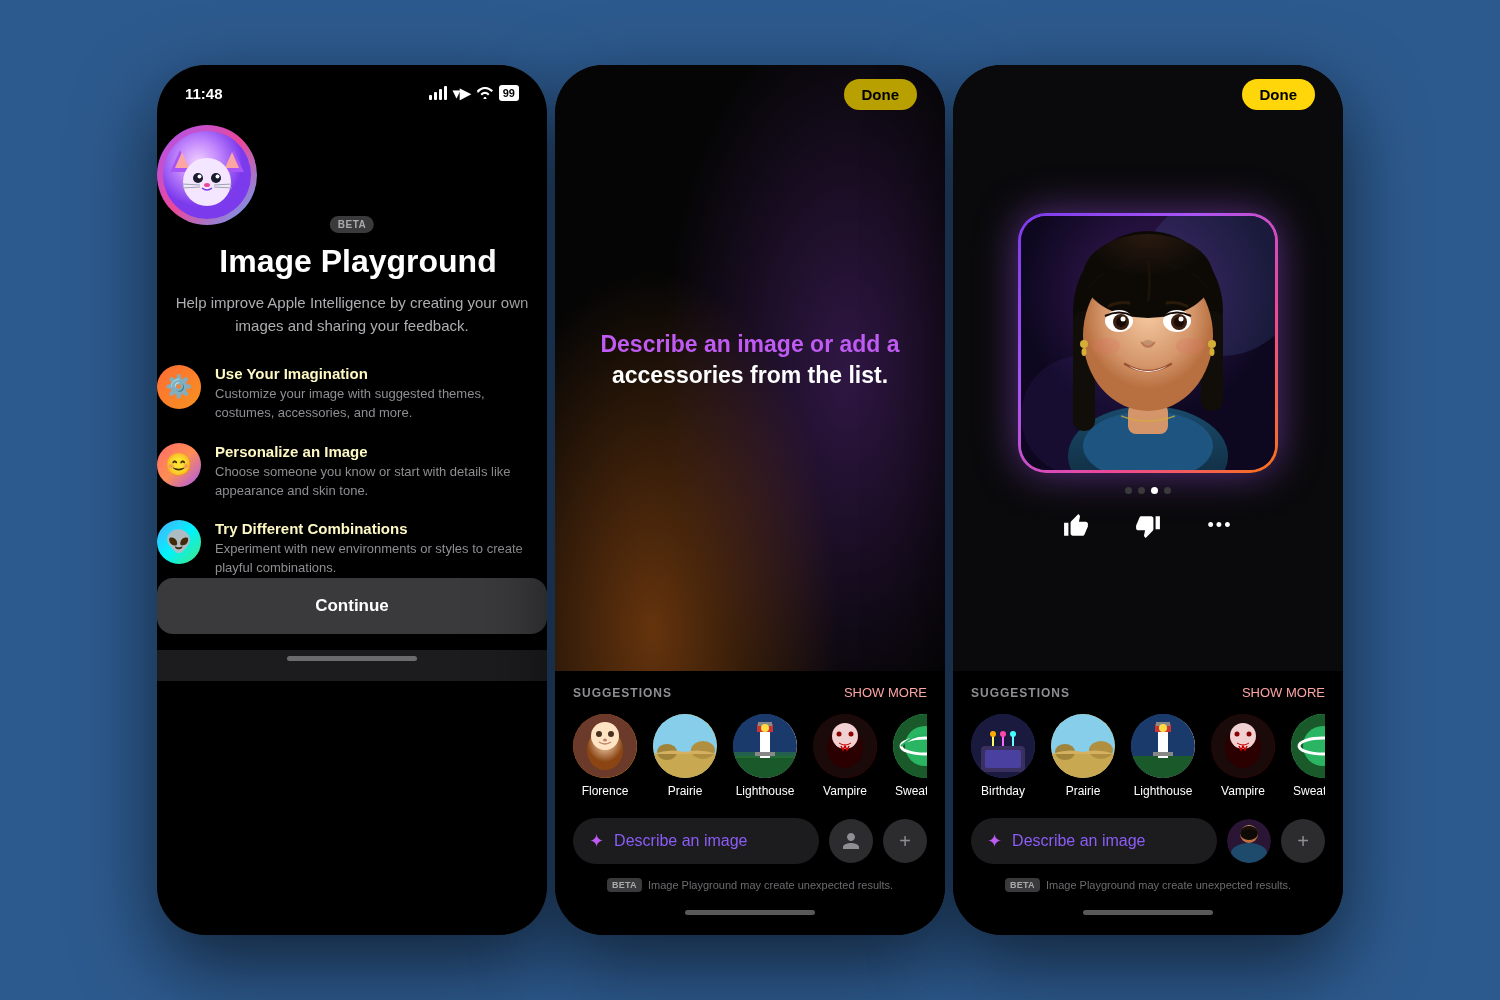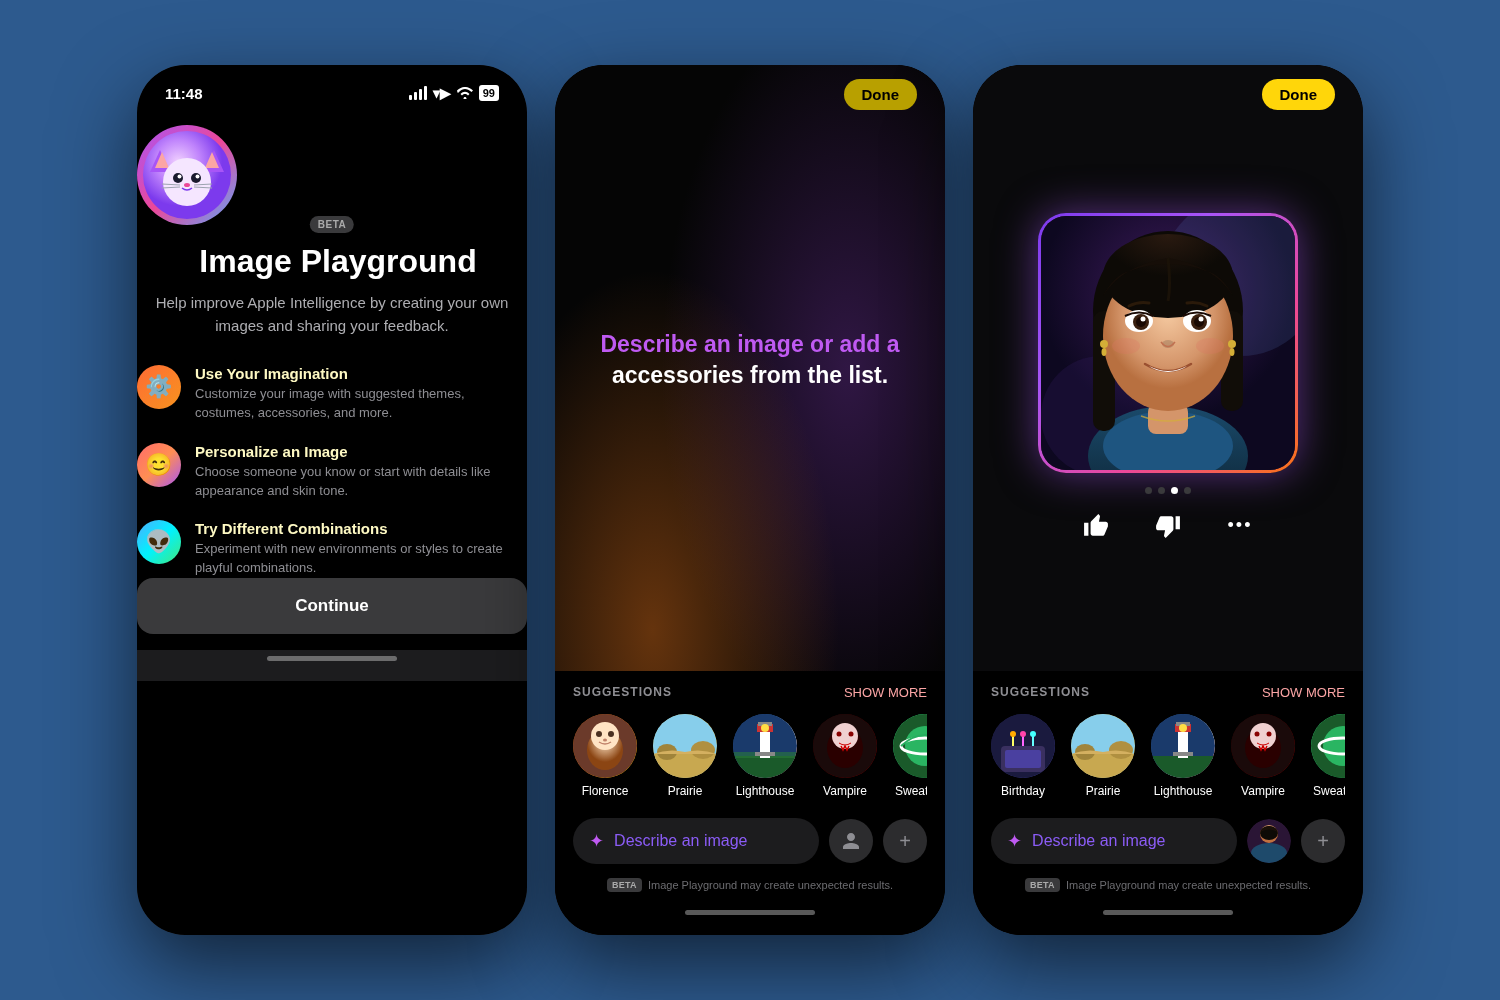--- a/index.html
+++ b/index.html
@@ -9,21 +9,21 @@
       background: #2d5a8e;
       display: flex;
       align-items: center;
       justify-content: center;
       font-family: -apple-system, BlinkMacSystemFont, 'SF Pro Display', 'Helvetica Neue', sans-serif;
       overflow: hidden;
     }
 
     .phones-container {
       display: flex;
-      gap: 28px;
+      gap: 8px;
       align-items: center;
     }
 
     
     .phone {
       width: 390px;
       height: 870px;
       background: #1c1c1e;
       border-radius: 48px;
       overflow: hidden;
@@ -213,20 +213,21 @@
       font-size: 15px;
       font-weight: 700;
       padding: 7px 18px;
       border-radius: 20px;
       cursor: pointer;
     }
 
     .suggestions-header {
       display: flex;
       justify-content: space-between;
+      align-items: center;
       margin-bottom: 14px;
     }
 
     .suggestions-label {
       font-size: 12px;
       font-weight: 700;
       color: #8e8e93;
       letter-spacing: 1px;
     }
 

